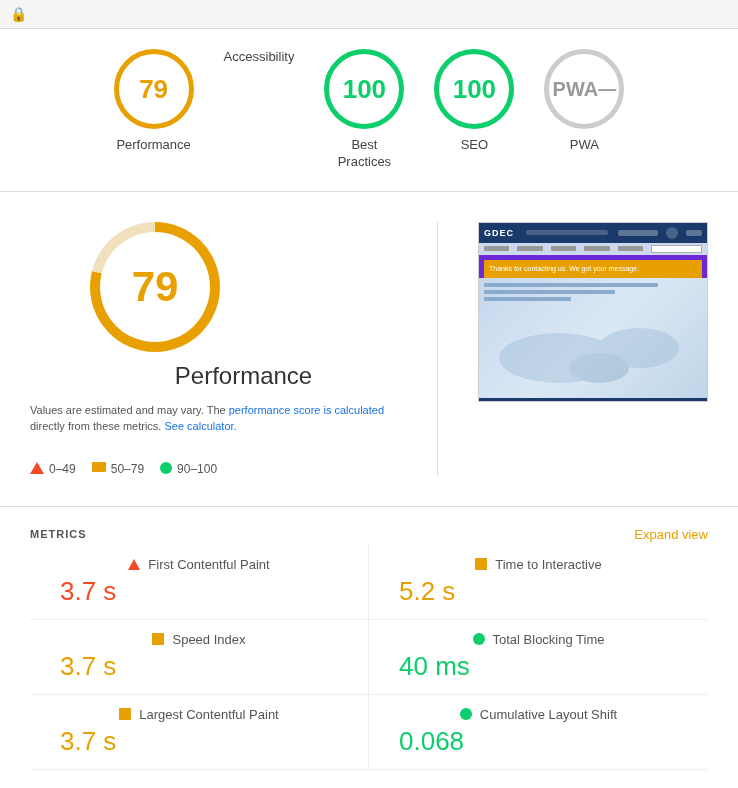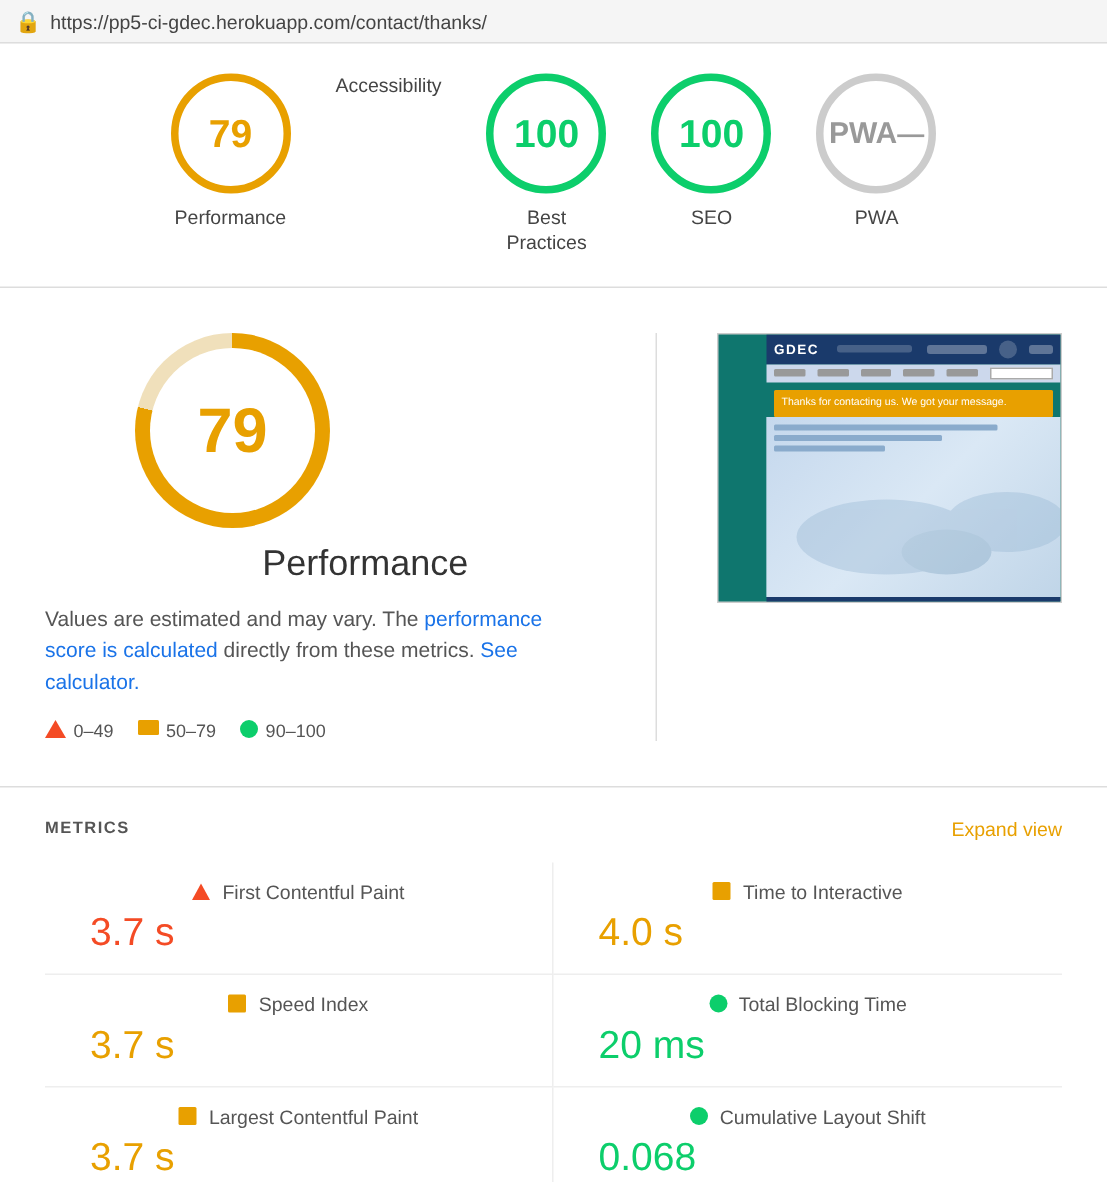--- a/index.html
+++ b/index.html
@@ -117,23 +117,24 @@
 
     .perf-title {
       font-size: 24px;
       font-weight: normal;
       color: #333;
       text-align: center;
       margin-left: 60px;
       margin-bottom: 12px;
     }
     .perf-desc {
-      font-size: 14px;
+      font-size: 11px;
       color: #555;
       line-height: 1.5;
+      margin-bottom: 12px;
     }
     .perf-desc a {
       color: #1a73e8;
       text-decoration: none;
     }
 
     .legend {
       display: flex;
       align-items: center;
       gap: 16px;
@@ -156,25 +157,24 @@
       border-left: 7px solid transparent;
       border-right: 7px solid transparent;
       border-bottom: 12px solid #f44b25;
     }
     .legend-dot.orange { background: #e8a000; border-radius: 1px; }
     .legend-dot.green { background: #0cce6b; border-radius: 50%; }
 
     
     .screenshot-preview {
       border: 1px solid #ccc;
-      background: #0f766e;
+      background: #6d28d9;
       height: 180px;
       overflow: hidden;
       position: relative;
-      padding-left: 32px;
     }
     .preview-header {
       background: #1a3a6b;
       height: 20px;
       display: flex;
       align-items: center;
       padding: 0 5px;
       gap: 4px;
     }
     .preview-logo {
@@ -258,21 +258,21 @@
     }
 
     
     .metrics-section {
       padding: 10px 30px 20px;
     }
     .metrics-header {
       display: flex;
       justify-content: space-between;
       align-items: center;
-      margin-bottom: 15px;
+      margin-bottom: 3px;
     }
     .metrics-title {
       font-size: 11px;
       font-weight: bold;
       letter-spacing: 1px;
       color: #555;
       text-transform: uppercase;
     }
     .expand-view {
       font-size: 13px;
@@ -330,21 +330,20 @@
     }
     .metric-value.red { color: #f44b25; }
     .metric-value.orange { color: #e8a000; }
     .metric-value.green { color: #0cce6b; }
   </style>
 </head>
 <body>
 
 <div class="address-bar">
   <span class="lock-icon">🔒</span>
-  <span>https://pp5-ci-gdec.herokuapp.com/contact/thanks/</span>
 </div>
 
 <div class="scores-row">
 
   <div class="score-item">
     <div class="score-circle orange">
       <span>79</span>
     </div>
     <div class="score-label">Performance</div>
   </div>
@@ -482,37 +481,37 @@
         <span class="metric-label">First Contentful Paint</span>
       </div>
       <div class="metric-value red">3.7 s</div>
     </div>
 
     <div class="metric-item">
       <div class="metric-label-row">
         <span class="metric-icon orange-square"></span>
         <span class="metric-label">Time to Interactive</span>
       </div>
-      <div class="metric-value orange">4.0 s</div>
+      <div class="metric-value orange">5.2 s</div>
     </div>
 
     <div class="metric-item">
       <div class="metric-label-row">
         <span class="metric-icon orange-square"></span>
         <span class="metric-label">Speed Index</span>
       </div>
       <div class="metric-value orange">3.7 s</div>
     </div>
 
     <div class="metric-item">
       <div class="metric-label-row">
         <span class="metric-icon green-circle"></span>
         <span class="metric-label">Total Blocking Time</span>
       </div>
-      <div class="metric-value green">20 ms</div>
+      <div class="metric-value green">40 ms</div>
     </div>
 
     <div class="metric-item">
       <div class="metric-label-row">
         <span class="metric-icon orange-square"></span>
         <span class="metric-label">Largest Contentful Paint</span>
       </div>
       <div class="metric-value orange">3.7 s</div>
     </div>
 

